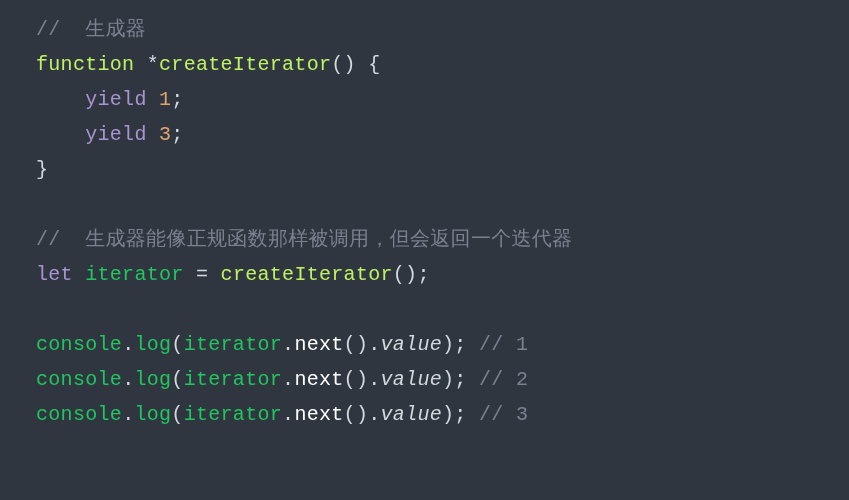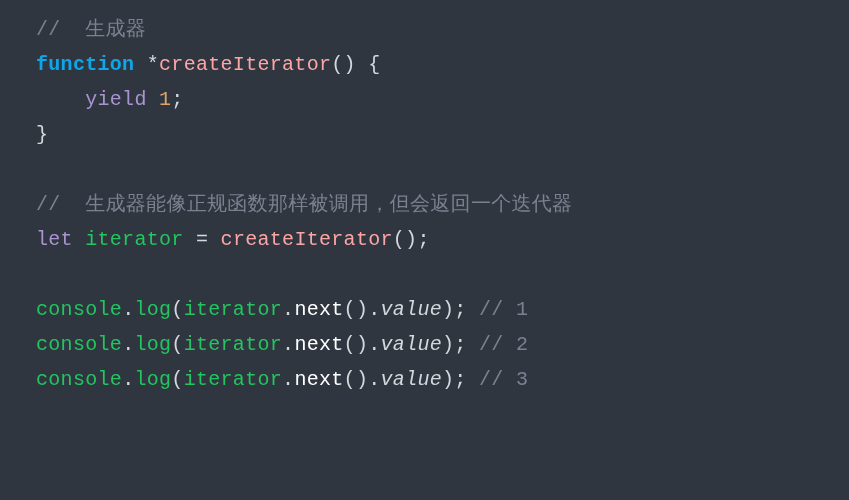--- a/index.html
+++ b/index.html
@@ -10,22 +10,22 @@
       line-height: 1.75;
       padding: 12px 30px 12px 36px;
       color: #d4d8dd;
       width: 849px;
       height: 500px;
       overflow: hidden;
       letter-spacing: 0.3px;
     }
     .line { white-space: pre; }
     .tk-comment { color: #7a8290; margin-top: 16px; }
-    .tk-keyword { color: #0ea5e9; font-weight: 700; }
-    .tk-funcname { color: #fca5a5; }
+    .tk-keyword { color: #bef264; font-weight: 400; }
+    .tk-funcname { color: #bef264; }
     .tk-star { color: #d4d8dd; }
     .tk-punct { color: #d4d8dd; }
     .tk-yield { color: #a994d1; font-weight: 500; }
     .tk-num { color: #e0a46b; }
     .tk-let { color: #a994d1; font-weight: 500; }
     .tk-ident { color: #22c55e; }
     .tk-method { color: #ffffff; }
     .tk-prop { color: #d4d8dd; font-style: italic; }
     .blank { height: 1.75em; }
   </style>
@@ -34,20 +34,21 @@
 
 <div>
 
   <div class="line"><span class="tk-comment">//  生成器</span></div>
 
   <div class="line"><span class="tk-keyword">function</span><span class="tk-star"> *</span><span class="tk-funcname">createIterator</span><span class="tk-punct">()</span><span class="tk-punct"> {</span></div>
 
   <div class="line"><span>    </span><span class="tk-yield">yield</span><span> </span><span class="tk-num">1</span><span class="tk-punct">;</span></div>
 
 
+  <div class="line"><span>    </span><span class="tk-yield">yield</span><span> </span><span class="tk-num">3</span><span class="tk-punct">;</span></div>
 
   <div class="line"><span class="tk-punct">}</span></div>
 
   <div class="blank"></div>
 
   <div class="line"><span class="tk-comment">//  生成器能像正规函数那样被调用，但会返回一个迭代器</span></div>
 
   <div class="line"><span class="tk-let">let</span><span> </span><span class="tk-ident">iterator</span><span> </span><span class="tk-punct">=</span><span> </span><span class="tk-funcname">createIterator</span><span class="tk-punct">()</span><span class="tk-punct">;</span></div>
 
   <div class="blank"></div>

